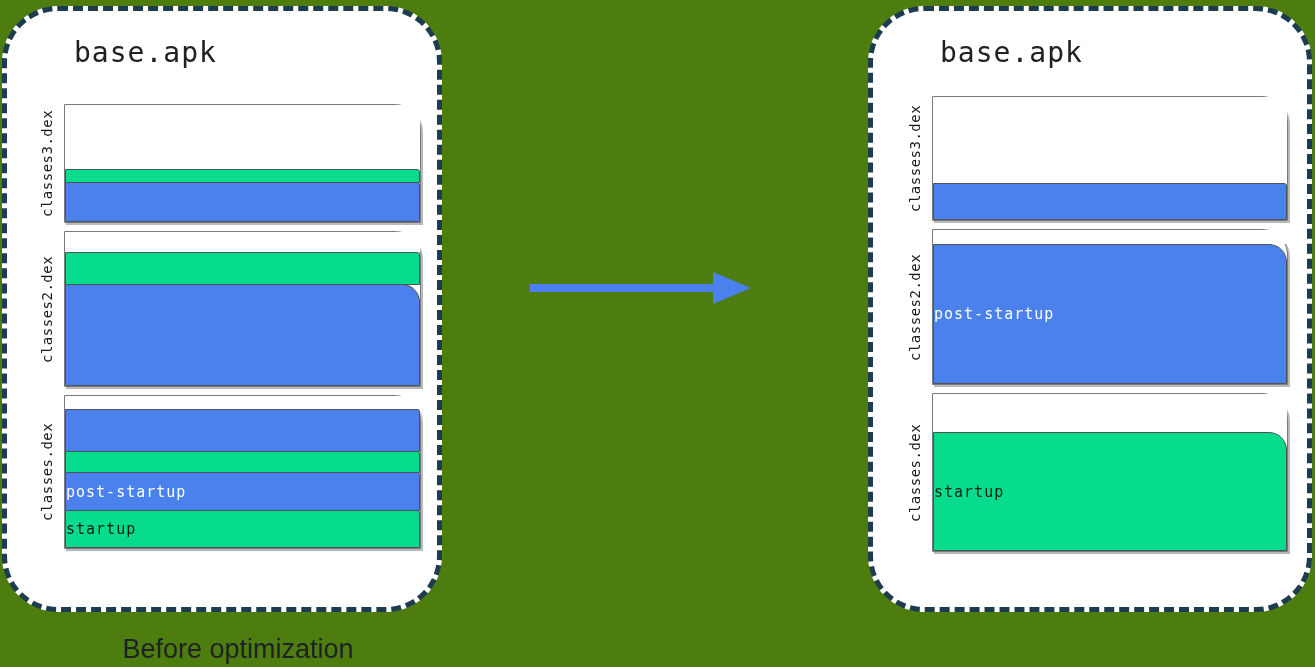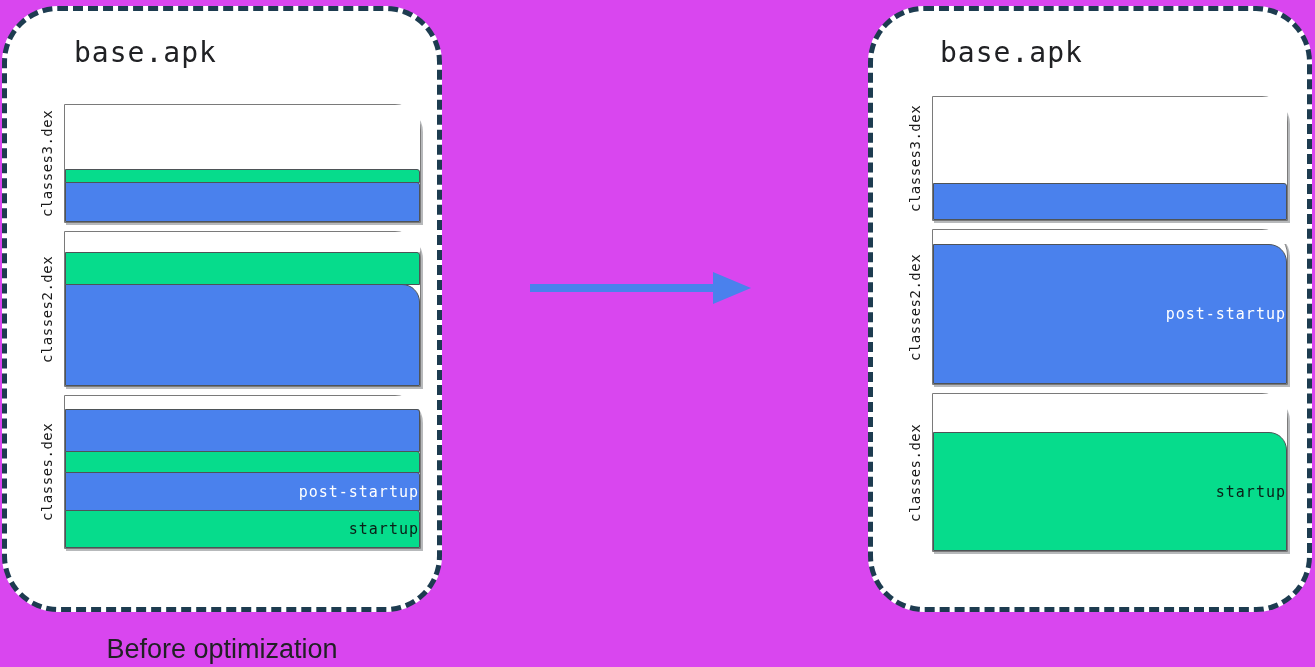--- a/index.html
+++ b/index.html
@@ -1,19 +1,19 @@
 <!DOCTYPE html>
 <html style="--panel-border: #1D3C50; --page-border: #7A7A7A;"><head>
 <meta charset="utf-8">
 <style>
   html,body{margin:0;padding:0;background:#ffffff;}
   .canvas{
     position:relative;
     width:1315px;height:667px;
-    background:#d946ef;
+    background:#4d7c0f;
     font-family:"DejaVu Sans Mono", monospace;
     overflow:hidden;
   }
   .panel{
     position:absolute;
     top:6px;
     height:606px;
     box-sizing:border-box;
     border:5px dashed var(--panel-border,#1D3C50);
     border-radius:56px;
@@ -61,41 +61,41 @@
     border:1px solid var(--page-border,#7A7A7A);
     border-top-right-radius:26px;
     box-shadow:2px 2px 0 rgba(95,99,104,0.45);
   }
   .panel-after .page{width:356px;}
   .seg{
     box-sizing:border-box;
     width:100%;
     display:flex;
     align-items:center;
-    justify-content:flex-end;
+    justify-content:flex-start;
     font-size:15px;
     letter-spacing:1px;
   }
   .seg-colored{
     border:1px solid #4e5357;
     border-top-right-radius:3px;
   }
   .seg-colored + .seg-colored{margin-top:-1px;}
   .seg-rounded{border-top-right-radius:18px;}
   .seg-label-white{color:#ffffff;}
   .seg-label-dark{color:#0c1f17;}
   .caption{
     position:absolute;
     top:634px;
     font-family:"Liberation Sans", sans-serif;
     font-size:27px;
     color:#202124;
     text-align:center;
   }
-  .caption-before{left:2px;width:440px;}
+  .caption-before{left:18px;width:440px;}
   .caption-after{left:868px;width:444px;padding-left:48px;box-sizing:border-box;}
   .arrow-wrap{
     position:absolute;
     left:525px;top:266px;
     width:230px;height:44px;
   }
 </style>
 </head>
 <body>
 

